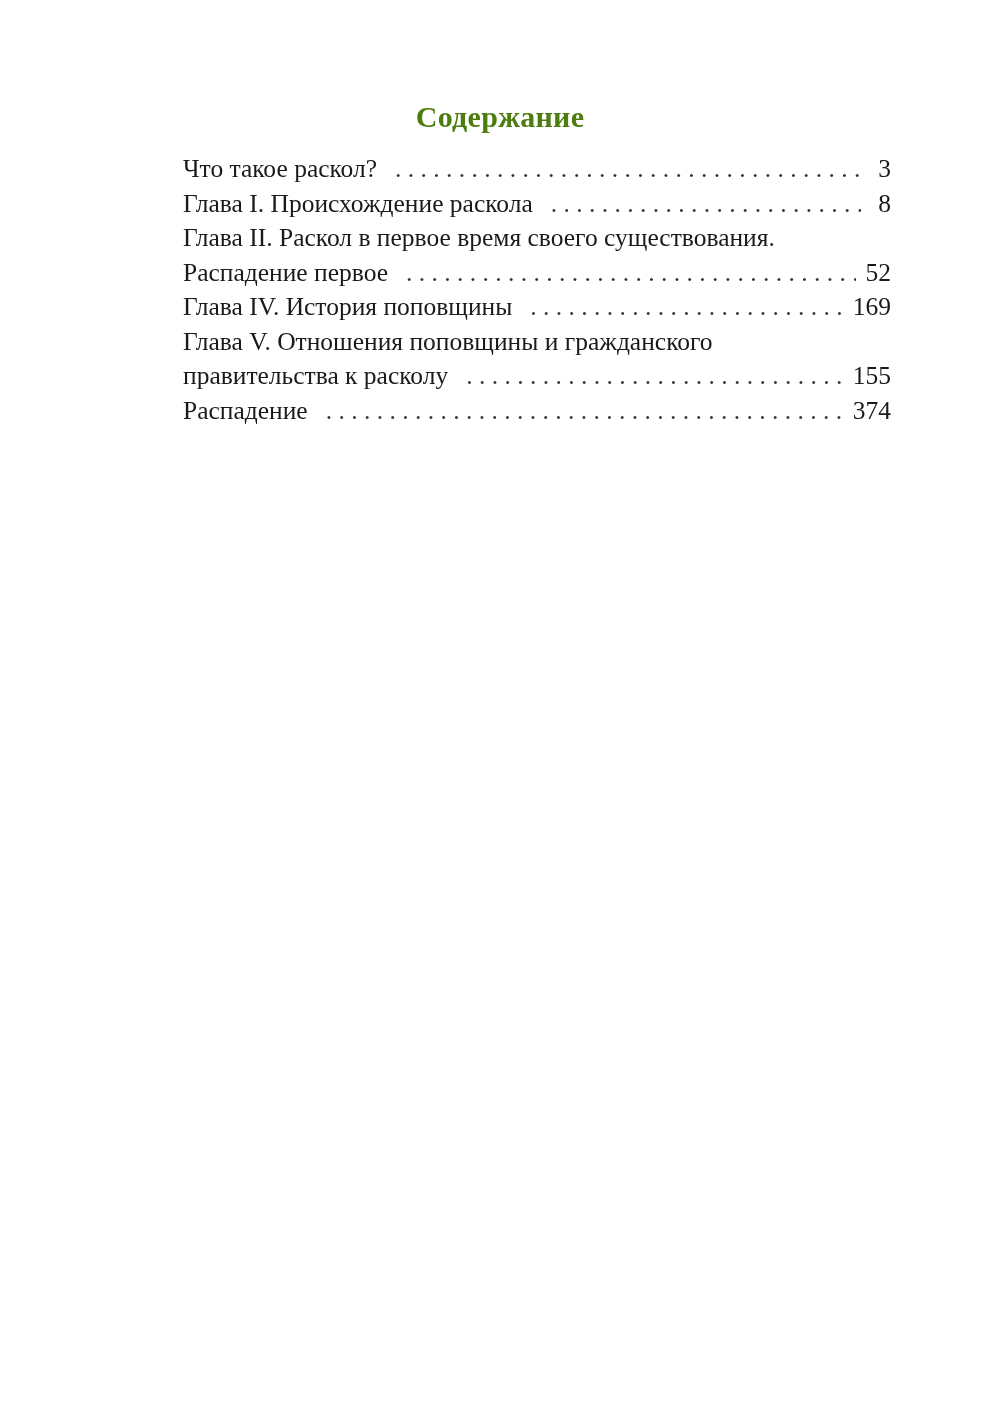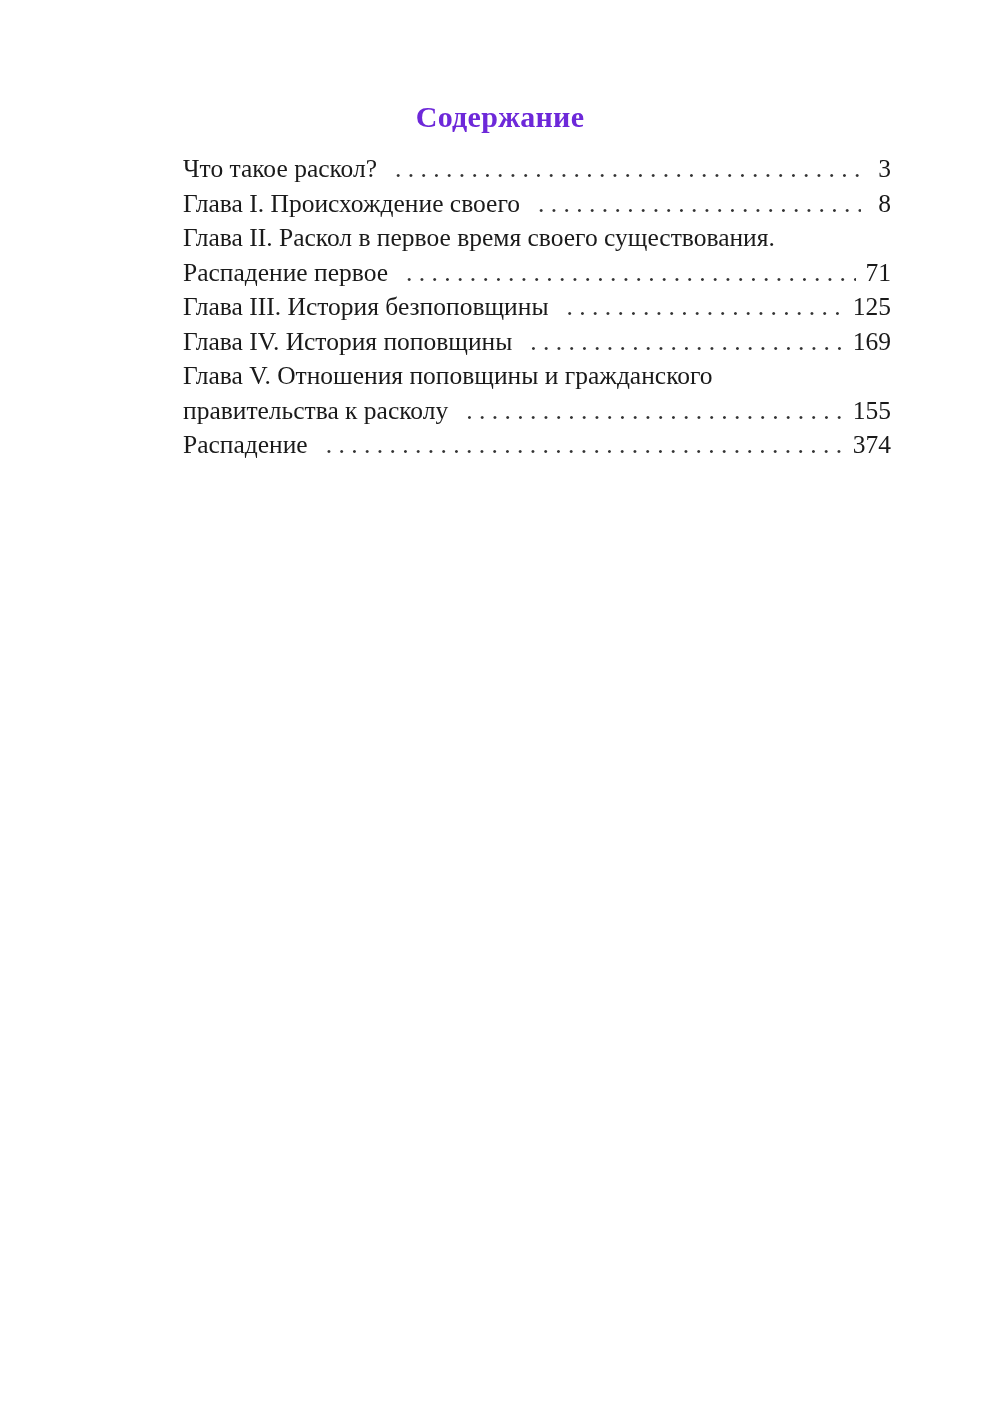--- a/index.html
+++ b/index.html
@@ -1,19 +1,19 @@
 <!DOCTYPE html>
 <html><head>
   <meta charset="utf-8">
   <style>
     html, body { margin: 0; padding: 0; background: #ffffff; }
     body { width: 1000px; height: 1414px; position: relative; overflow: hidden;
       font-family: "Liberation Serif", "DejaVu Serif", serif; color: #1a1a1a; }
     .title { position: absolute; top: 80px; left: 0; width: 1000px; text-align: center;
-      font-size: 30px; font-weight: bold; letter-spacing: 0.3px; color: #6d28d9; }
+      font-size: 30px; font-weight: bold; letter-spacing: 0.3px; color: #4d7c0f; }
     .toc { position: absolute; top: 152px; left: 183px; width: 708px; }
     .entry { font-size: 25.5px; line-height: 34.5px; }
     .row { display: flex; align-items: baseline; white-space: nowrap; }
     .row .label { flex: 0 0 auto; }
     .row .dots { flex: 1 1 auto; overflow: hidden; margin: 0 10px 0 18px; letter-spacing: 6px; color: #333; }
     .row .dots::before { content: ". . . . . . . . . . . . . . . . . . . . . . . . . . . . . . . . . . . . . . . . . . . . . . . . . . . . . . . . . . . . . . . . . . . . . . . . . ."; letter-spacing: 0; }
     .row .page { flex: 0 0 auto; text-align: right; min-width: 20px; }
     .first-line { white-space: nowrap; }
   </style>
 </head>
@@ -26,42 +26,35 @@
   <div class="entry">
     <div class="row">
       <span class="label">Что такое раскол?</span>
       <span class="dots"></span>
       <span class="page">3</span>
     </div>
   </div>
 
   <div class="entry">
     <div class="row">
-      <span class="label">Глава I. Происхождение своего</span>
+      <span class="label">Глава I. Происхождение раскола</span>
       <span class="dots"></span>
       <span class="page">8</span>
     </div>
   </div>
 
   <div class="entry">
     <div class="first-line">Глава II. Раскол в первое время своего существования.</div>
     <div class="row">
       <span class="label">Распадение первое</span>
       <span class="dots"></span>
-      <span class="page">71</span>
+      <span class="page">52</span>
     </div>
   </div>
 
-  <div class="entry">
-    <div class="row">
-      <span class="label">Глава III. История безпоповщины</span>
-      <span class="dots"></span>
-      <span class="page">125</span>
-    </div>
-  </div>
 
   <div class="entry">
     <div class="row">
       <span class="label">Глава IV. История поповщины</span>
       <span class="dots"></span>
       <span class="page">169</span>
     </div>
   </div>
 
   <div class="entry">

